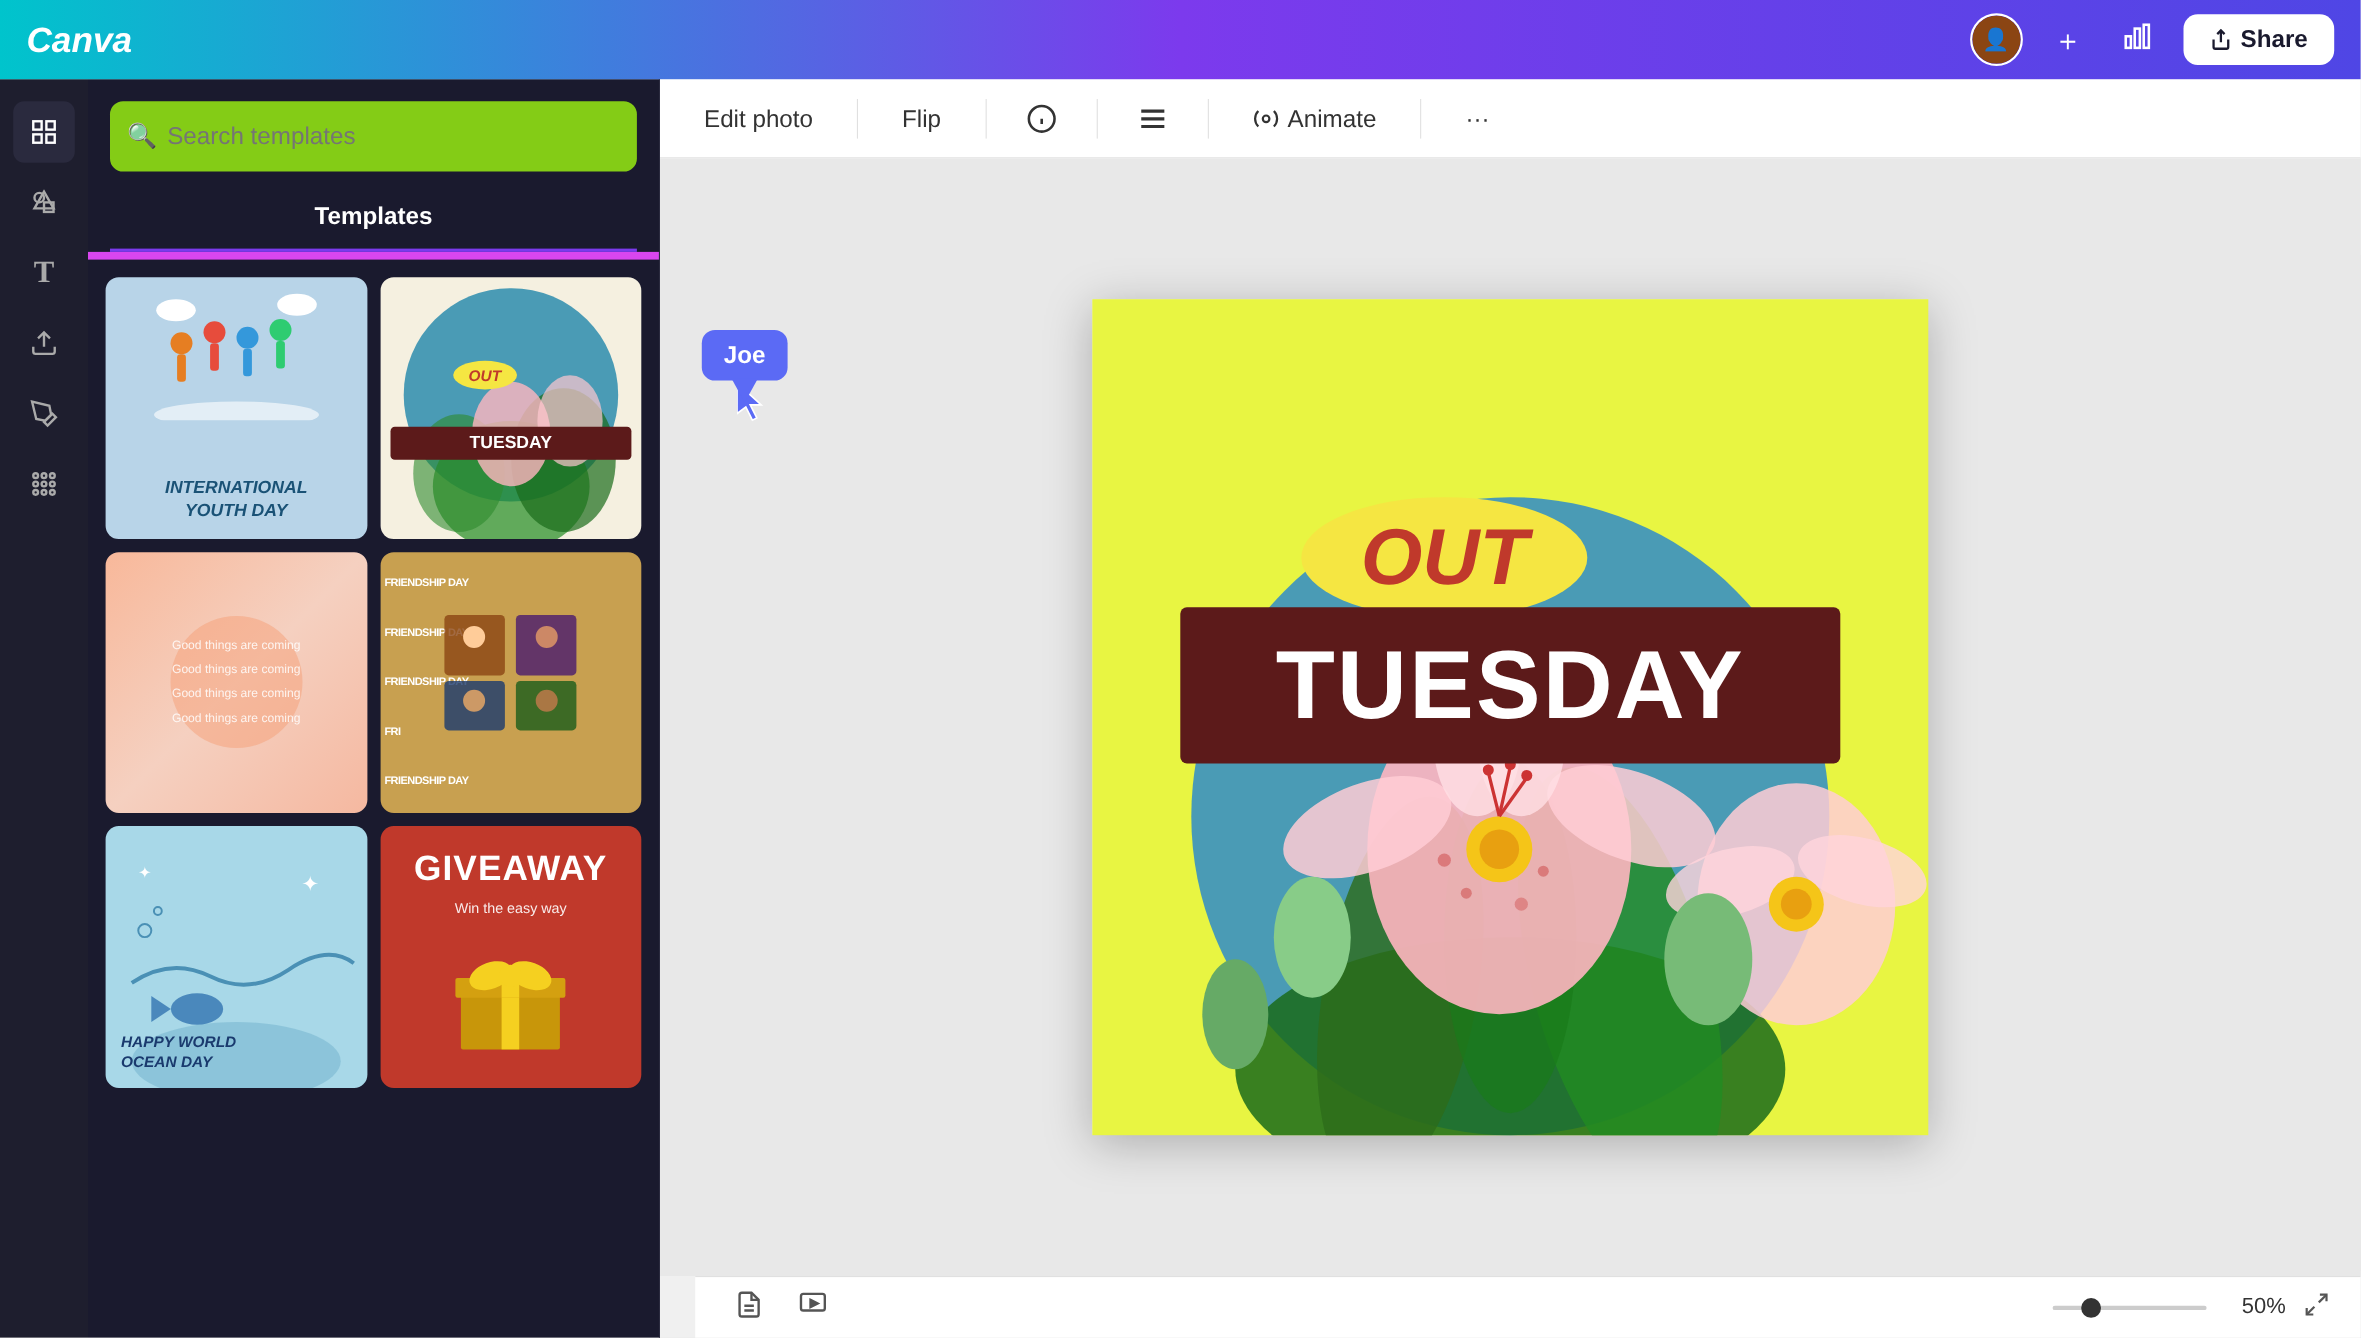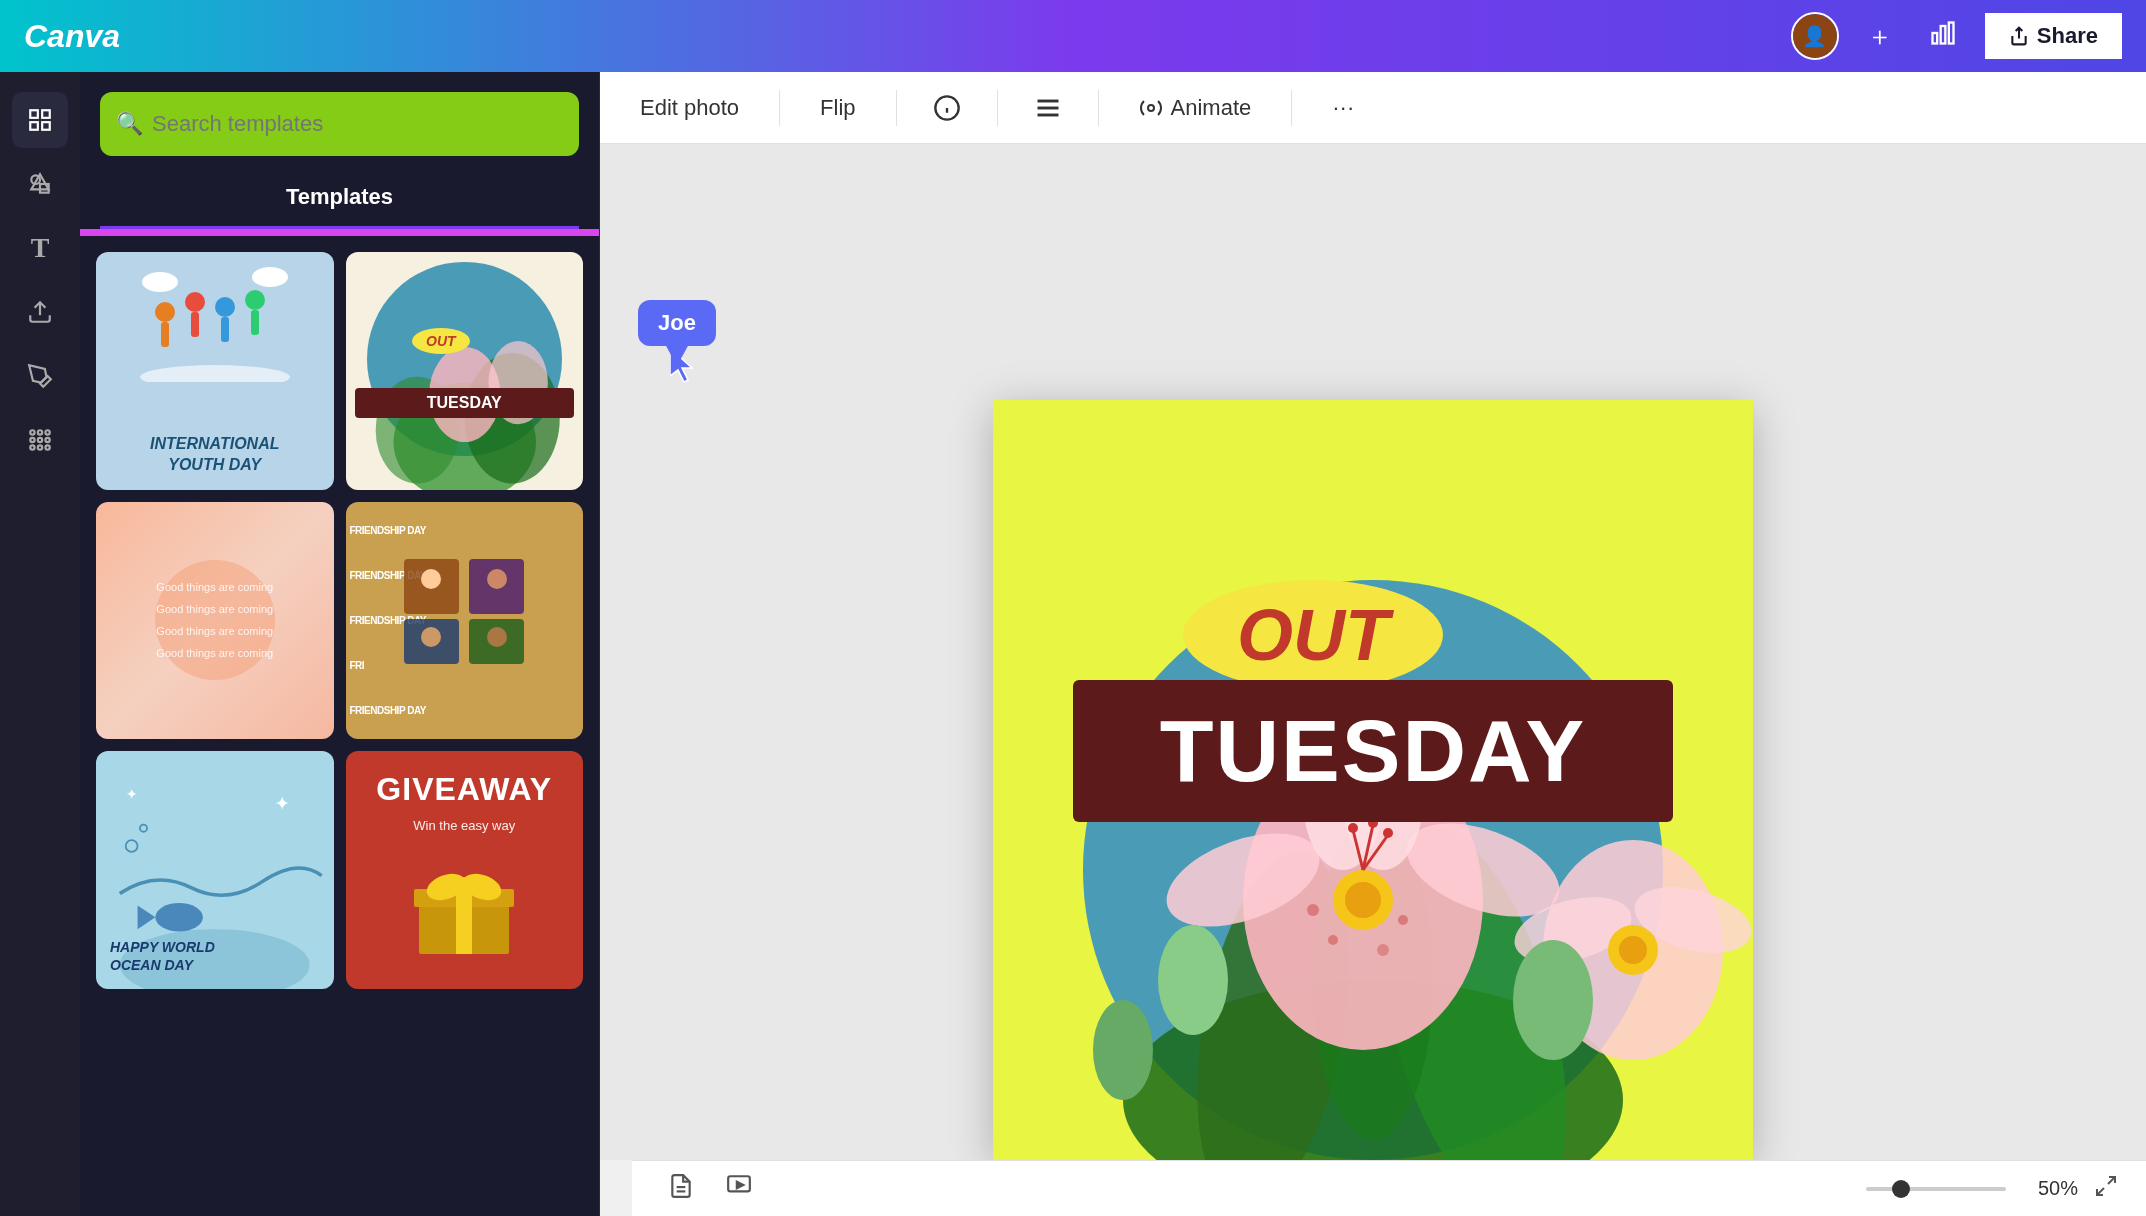--- a/index.html
+++ b/index.html
@@ -11,21 +11,21 @@
       background: linear-gradient(to right, #00c4cc, #7c3aed, #4f46e5);
       display: flex; align-items: center; justify-content: space-between;
       padding: 0 24px; z-index: 100;
     }
     #logo { color: white; font-size: 32px; font-weight: 700; font-style: italic; }
     .header-right { display: flex; align-items: center; gap: 20px; }
     .avatar-btn { width: 48px; height: 48px; border-radius: 50%; overflow: hidden; cursor: pointer; border: 2px solid white; }
     .avatar-img { width: 100%; height: 100%; background: #8B4513; border-radius: 50%; display: flex; align-items: center; justify-content: center; color: white; font-size: 20px; }
     .header-icon-btn { background: none; border: none; cursor: pointer; color: white; font-size: 26px; padding: 8px; }
     .share-btn {
-      background: white; color: #1a1a2e; border: none; border-radius: 0;
+      background: white; color: #1a1a2e; border: none; border-radius: 13px;
       padding: 10px 24px; font-size: 22px; font-weight: 600; cursor: pointer;
       display: flex; align-items: center; gap: 8px;
     }
     .share-btn svg { width: 20px; height: 20px; }
 
     
     #sidebar-icons {
       position: absolute; top: 72px; left: 0; width: 80px; height: calc(100% - 72px);
       background: #1e1e2e; display: flex; flex-direction: column; align-items: center;
       padding: 20px 0; gap: 8px; z-index: 50;
@@ -111,21 +111,21 @@
     .toolbar-divider { width: 1px; height: 36px; background: #e0e0e0; }
     .toolbar-icon-btn {
       width: 44px; height: 44px; border-radius: 50%; background: none; border: none;
       cursor: pointer; display: flex; align-items: center; justify-content: center;
       font-size: 22px; color: #333;
     }
 
     
     #canvas-area {
       position: absolute; top: 144px; left: 600px; right: 0; bottom: 56px;
-      background: #e8e8e8; display: flex; align-items: flex-end; justify-content: center;
+      background: #e8e8e8; display: flex; align-items: center; justify-content: center;
       overflow: hidden;
     }
 
     
     #main-canvas {
       width: 760px; height: 760px; position: relative; box-shadow: 0 8px 40px rgba(0,0,0,0.25);
     }
     .canvas-bg-yellow { position: absolute; top: 0; left: 0; right: 0; bottom: 0; background: #e8f542; }
     .canvas-circle { position: absolute; width: 580px; height: 580px; border-radius: 50%; background: #4a9bb5; bottom: 0; left: 50%; transform: translateX(-50%); }
     .canvas-out-oval {

